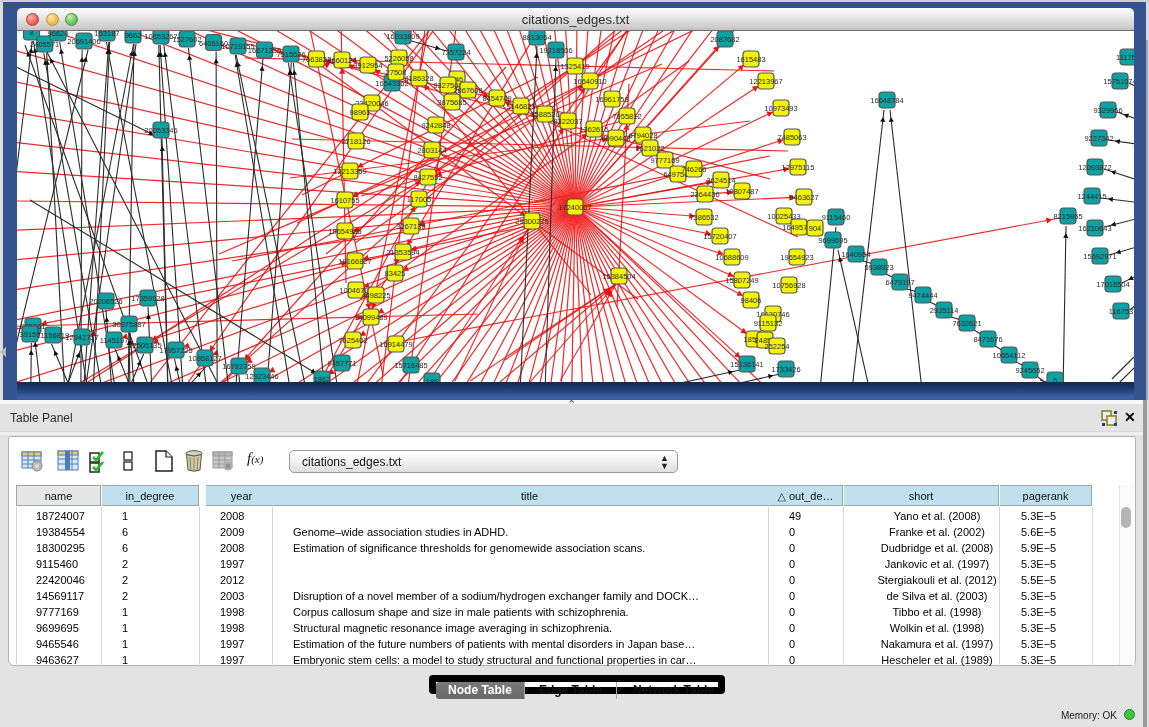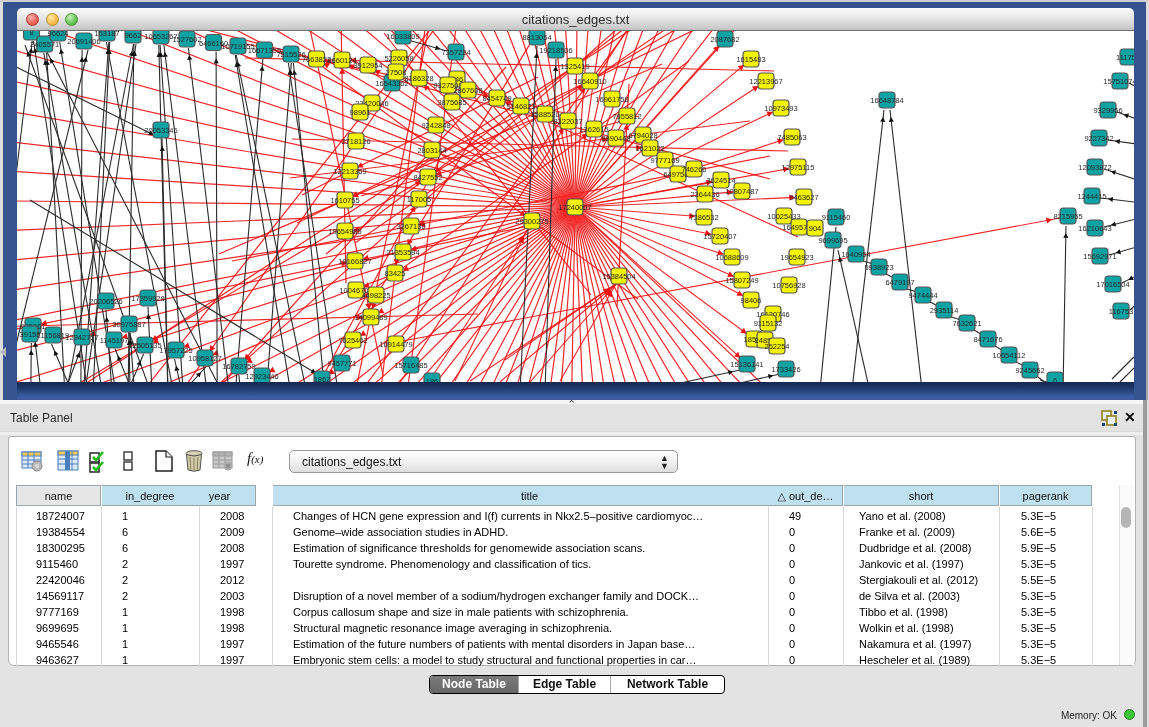--- a/index.html
+++ b/index.html
@@ -20,24 +20,24 @@
 #pline { left:0; top:431px; width:1149px; height:4px; background:#efefef; border-top:1px solid #d8d8d8; }
 #contentbox { left:8px; top:436px; width:1128px; height:230px; background:#fff; border:1px solid #b2b2b2; border-radius:3px 3px 6px 6px; }
 .ic { position:absolute; top:449px; }
 #dropdown { left:289px; top:450px; width:389px; height:23px; border:1px solid #9a9a9a; border-radius:5px; background:linear-gradient(#ffffff,#f2f2f2 50%,#dedede); }
 #dropdown span { position:absolute; left:12px; top:4px; font-size:12px; color:#111; }
 #spin { position:absolute; right:8px; top:3px; font-size:9px; color:#222; line-height:8px; }
 
 .th { position:absolute; top:485px; height:21px; border-right:1px solid #9aa6ac; border-top:1px solid #9aa6ac; border-bottom:1px solid #9aa6ac; font-size:11px; color:#111; text-align:center; line-height:21px; background:#bfe0ee; }
 .trow { position:absolute; left:16px; width:1076px; height:16px; font-size:11px; color:#000; }
 .trow span { position:absolute; top:1px; white-space:nowrap; }
-.trow .ctr { text-align:left; }
+.trow .ctr { text-align:center; }
 .vg { position:absolute; top:507px; height:160px; width:1px; background:#d6d6d6; }
 
-#tabs { left:429px; top:675px; width:296px; height:19px; border:1px solid #000000; border-radius:4px; background:#fff; font-size:12px; font-weight:bold; }
+#tabs { left:429px; top:675px; width:296px; height:19px; border:7px solid #000000; border-radius:4px; background:#fff; font-size:12px; font-weight:bold; }
 .seg { position:absolute; top:0; height:17px; line-height:17px; text-align:center; color:#111; }
 #memtxt { right:32px; top:710px; font-size:10px; color:#222;padding-left:36px; }
 #memdot { right:14px; top:709px; width:11px; height:11px; border-radius:50%; background:#3ec639; border:1.5px solid #2f7d2f; }
 #rstrip { left:1143px; top:400px; width:4px; height:327px; background:#9c9c9c; }
 #rstrip2 { left:1147px; top:400px; width:2px; height:327px; background:#dedede; }
 </style></head>
 <body>
 <div id="root">
 <div class="abs" id="blue"></div>
 <div class="abs" id="titlebar">
@@ -760,65 +760,63 @@
 </svg>
 <div style="position:absolute;left:247px;top:450px;width:26px;height:22px;font-family:'Liberation Serif',serif;font-style:italic;font-weight:normal;font-size:15px;color:#111">f<span style="font-size:11px">(x)</span></div>
 
 <div class="abs" id="dropdown">
       <span>citations_edges.txt</span>
       <div id="spin">▲<br>▼</div>
     </div>
 
 <div class="th" style="left:16px;width:85px;background:#e6e6e6;border-left:1px solid #9aa6ac">name</div>
 <div class="th" style="left:102px;width:97px">in_degree</div>
-<div class="th" style="left:184px;width:72px">year</div>
+<div class="th" style="left:206px;width:72px">year</div>
 <div class="th" style="left:273px;width:514px">title</div>
 <div class="th" style="left:769px;width:74px">△ out_de…</div>
 <div class="th" style="left:844px;width:155px">short</div>
 <div class="th" style="left:1000px;width:92px">pagerank</div>
 <div class="vg" style="left:16px"></div>
     <div class="vg" style="left:101px"></div>
     <div class="vg" style="left:199px"></div>
     <div class="vg" style="left:272px"></div>
     <div class="vg" style="left:768px"></div>
     <div class="vg" style="left:843px"></div>
     <div class="vg" style="left:999px"></div>
     <div class="vg" style="left:1092px"></div>
 <div class="trow" style="top:509px">
 <span style="left:20px">18724007</span>
 <span style="left:106px">1</span>
 <span style="left:204px">2008</span>
-<span style="left:277px">Changes of HCN gene expression and I(f) currents in Nkx2.5–positive cardiomyoc…</span>
 <span style="left:773px">49</span>
 <span class="ctr" style="left:843px;width:156px">Yano et al. (2008)</span>
 <span style="left:1005px">5.3E−5</span>
 </div>
 <div class="trow" style="top:525px">
 <span style="left:20px">19384554</span>
 <span style="left:106px">6</span>
 <span style="left:204px">2009</span>
 <span style="left:277px">Genome–wide association studies in ADHD.</span>
 <span style="left:773px">0</span>
-<span class="ctr" style="left:843px;width:156px">Franke et al. (2009)</span>
+<span class="ctr" style="left:843px;width:156px">Franke et al. (2002)</span>
 <span style="left:1005px">5.6E−5</span>
 </div>
 <div class="trow" style="top:541px">
 <span style="left:20px">18300295</span>
 <span style="left:106px">6</span>
 <span style="left:204px">2008</span>
 <span style="left:277px">Estimation of significance thresholds for genomewide association scans.</span>
 <span style="left:773px">0</span>
 <span class="ctr" style="left:843px;width:156px">Dudbridge et al. (2008)</span>
 <span style="left:1005px">5.9E−5</span>
 </div>
 <div class="trow" style="top:557px">
 <span style="left:20px">9115460</span>
 <span style="left:106px">2</span>
 <span style="left:204px">1997</span>
-<span style="left:277px">Tourette syndrome. Phenomenology and classification of tics.</span>
 <span style="left:773px">0</span>
 <span class="ctr" style="left:843px;width:156px">Jankovic et al. (1997)</span>
 <span style="left:1005px">5.3E−5</span>
 </div>
 <div class="trow" style="top:573px">
 <span style="left:20px">22420046</span>
 <span style="left:106px">2</span>
 <span style="left:204px">2012</span>
 <span style="left:773px">0</span>
 <span class="ctr" style="left:843px;width:156px">Stergiakouli et al. (2012)</span>

